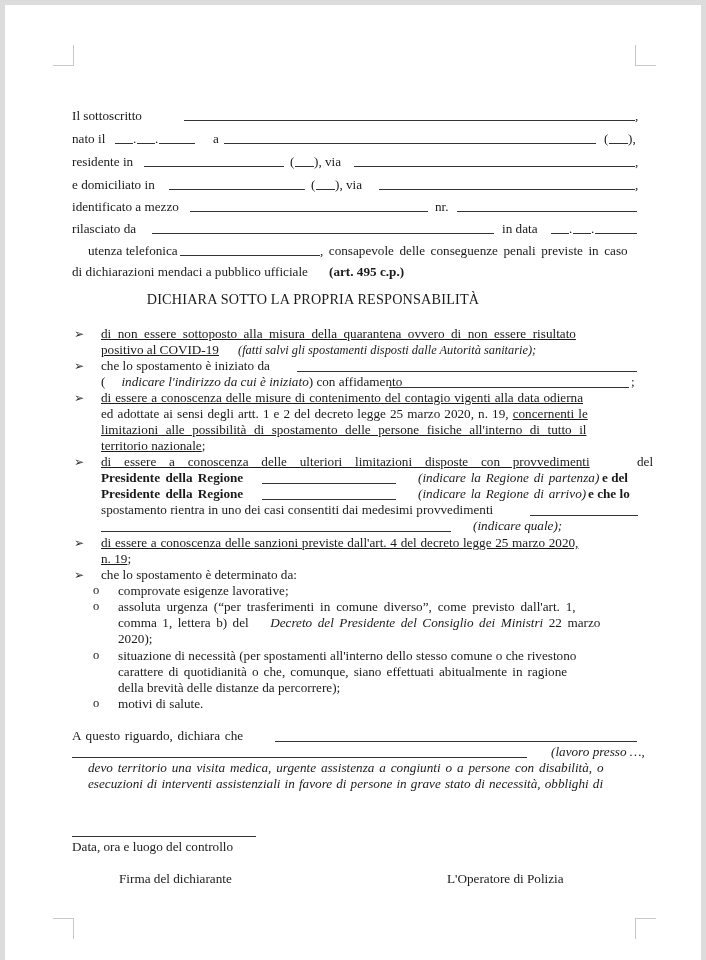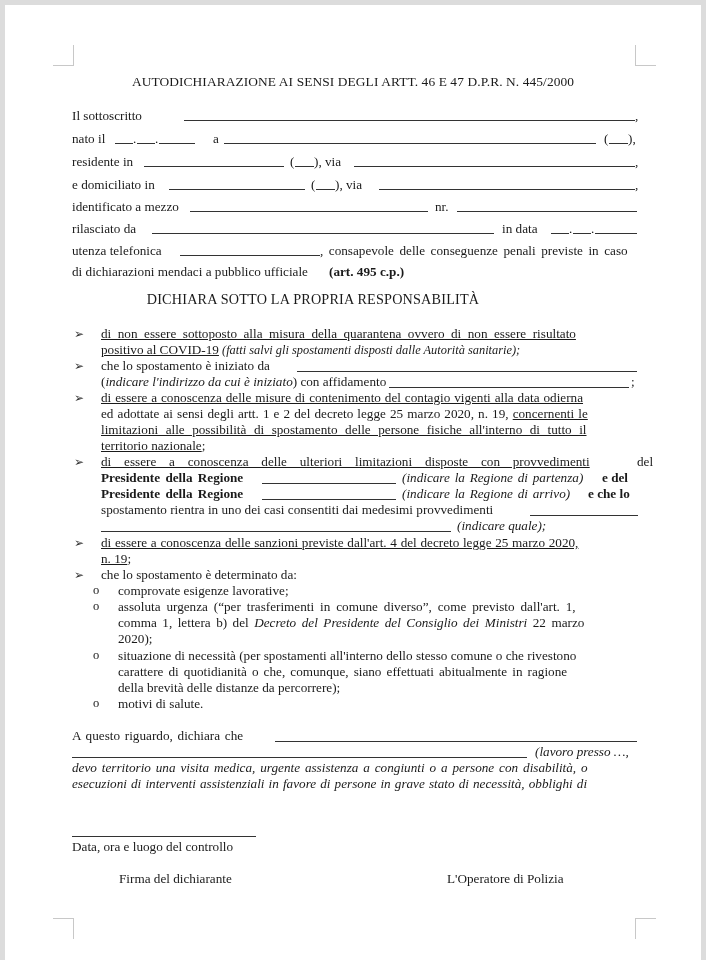--- a/index.html
+++ b/index.html
@@ -26,34 +26,33 @@
     position: absolute; left: 0; width: 696px; top: 69px; text-align: center;
     font-size: 13.4px; letter-spacing: 0.1px;
   }
   .subtitle {
     position: absolute; left: 0; width: 616px; top: 286px; text-align: center;
     font-size: 14.2px; letter-spacing: 0.2px;
   }
   .bul { position: absolute; left: 69px; font-size: 12px; color: #333; }
   .circ { position: absolute; left: 88px; font-size: 12.5px; }
   .u { text-decoration: underline; }
-  .i { font-style: italic; }
+  .i { font-style: italic; padding-left: 16px; }
   .b { font-weight: bold; }
   .txt { position: absolute; font-size: 13.2px; line-height: 16px; white-space: nowrap; }
 </style>
 </head>
 <body>
 
 <div class="page">
   <div class="corner c-tl"></div>
   <div class="corner c-tr"></div>
   <div class="corner c-bl"></div>
   <div class="corner c-br"></div>
 
-  <div class="title">AUTODICHIARAZIONE AI SENSI DEGLI ARTT. 46 E 47 D.P.R. N. 445/2000</div>
 
   <div class="line" style="top:102px">
     <span class="t" style="left:0">Il   sottoscritto</span>
     <span class="blank" style="left:112px;width:451px"></span>
     <span class="t" style="left:563px">,</span>
   </div>
 
   <div class="line" style="top:125px">
     <span class="t" style="left:0">nato il</span>
     <span class="blank" style="left:43px;width:18px"></span>
@@ -100,21 +99,21 @@
     <span class="blank" style="left:80px;width:342px"></span>
     <span class="t" style="left:430px">in data</span>
     <span class="blank" style="left:479px;width:18px"></span>
     <span class="t" style="left:497px">.</span>
     <span class="blank" style="left:501px;width:18px"></span>
     <span class="t" style="left:519px">.</span>
     <span class="blank" style="left:523px;width:42px"></span>
   </div>
 
   <div class="line" style="top:237px">
-    <span class="t" style="left:0">utenza telefonica</span>
+    <span class="t" style="left:16px">utenza telefonica</span>
     <span class="blank" style="left:108px;width:140px"></span>
     <span class="t" style="left:248px;word-spacing:2.2px">, consapevole delle conseguenze penali previste in caso</span>
   </div>
   <div class="line" style="top:258px">
     <span class="t" style="left:0">di dichiarazioni mendaci a pubblico ufficiale</span>
     <span class="t b" style="left:257px">(art. 495 c.p.)</span>
   </div>
 
   <div class="subtitle">DICHIARA SOTTO LA PROPRIA RESPONSABILITÀ</div>
 

